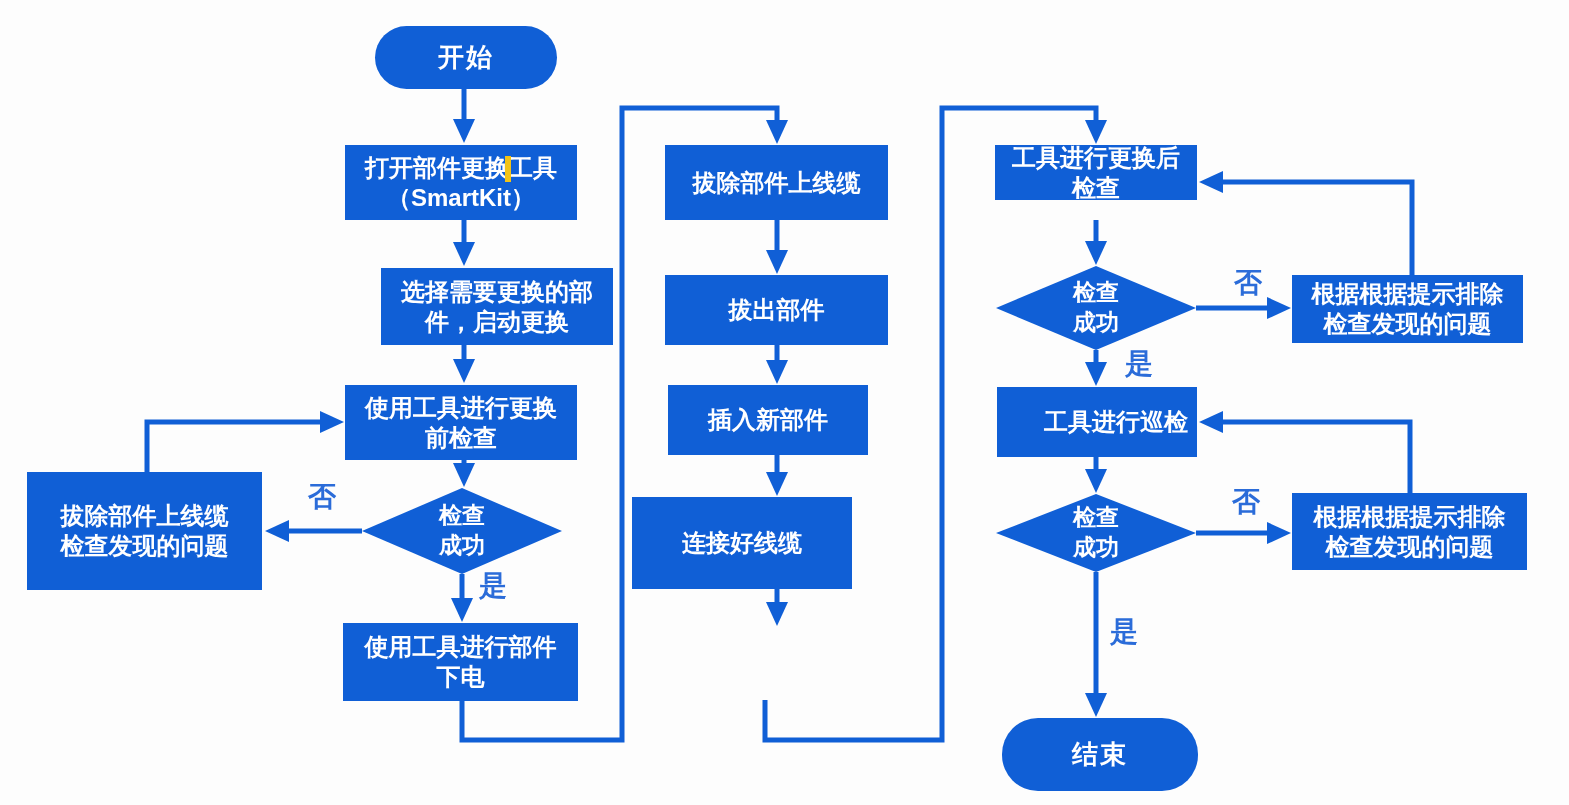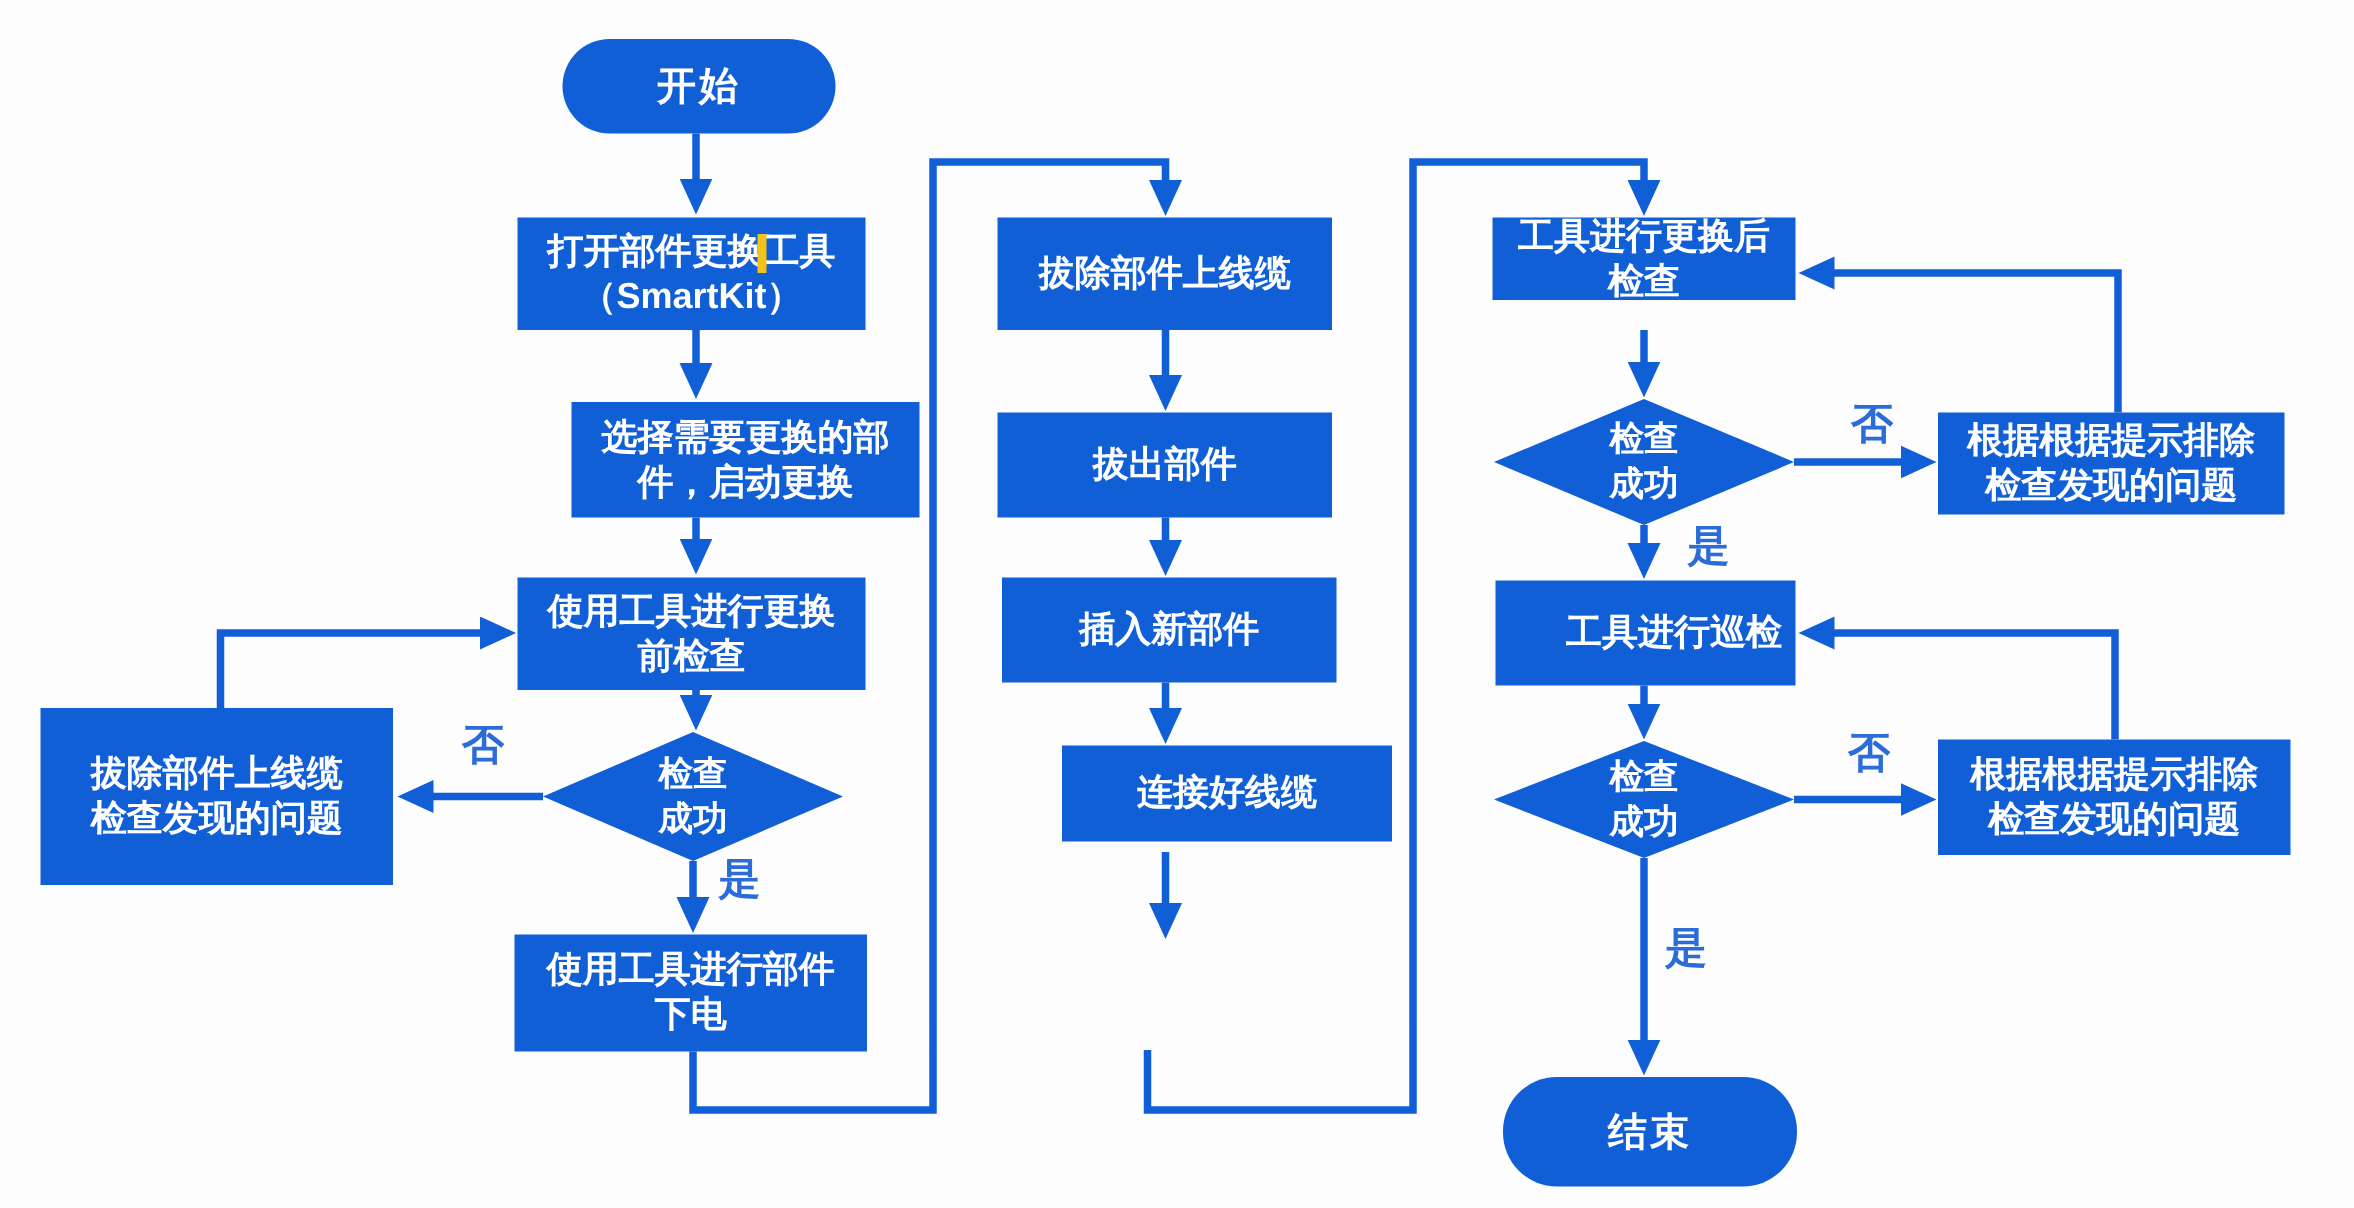--- a/index.html
+++ b/index.html
@@ -135,23 +135,23 @@
   <div class="node" style="left:343px; top:623px; width:235px; height:78px;">使用工具进行部件
 下电</div>
 
   <div class="node" style="left:27px; top:472px; width:235px; height:118px;">拔除部件上线缆
 检查发现的问题</div>
 
   <div class="node" style="left:665px; top:145px; width:223px; height:75px;">拔除部件上线缆</div>
 
   <div class="node" style="left:665px; top:275px; width:223px; height:70px;">拔出部件</div>
 
-  <div class="node" style="left:668px; top:385px; width:223px; height:70px;">插入新部件</div>
+  <div class="node" style="left:668px; top:385px; width:200px; height:70px;">插入新部件</div>
 
-  <div class="node" style="left:708px; top:497px; width:220px; height:64px;">连接好线缆</div>
+  <div class="node" style="left:632px; top:497px; width:220px; height:92px;">连接好线缆</div>
 
 
   <div class="node" style="left:995px; top:145px; width:202px; height:55px;">工具进行更换后
 检查</div>
 
   <div class="dtext" style="left:1036px; top:276px; width:120px; height:64px;">检查
 成功</div>
 
   <div class="node" style="left:997px; top:387px; width:200px; height:70px;padding-left:38px;">工具进行巡检</div>
 

